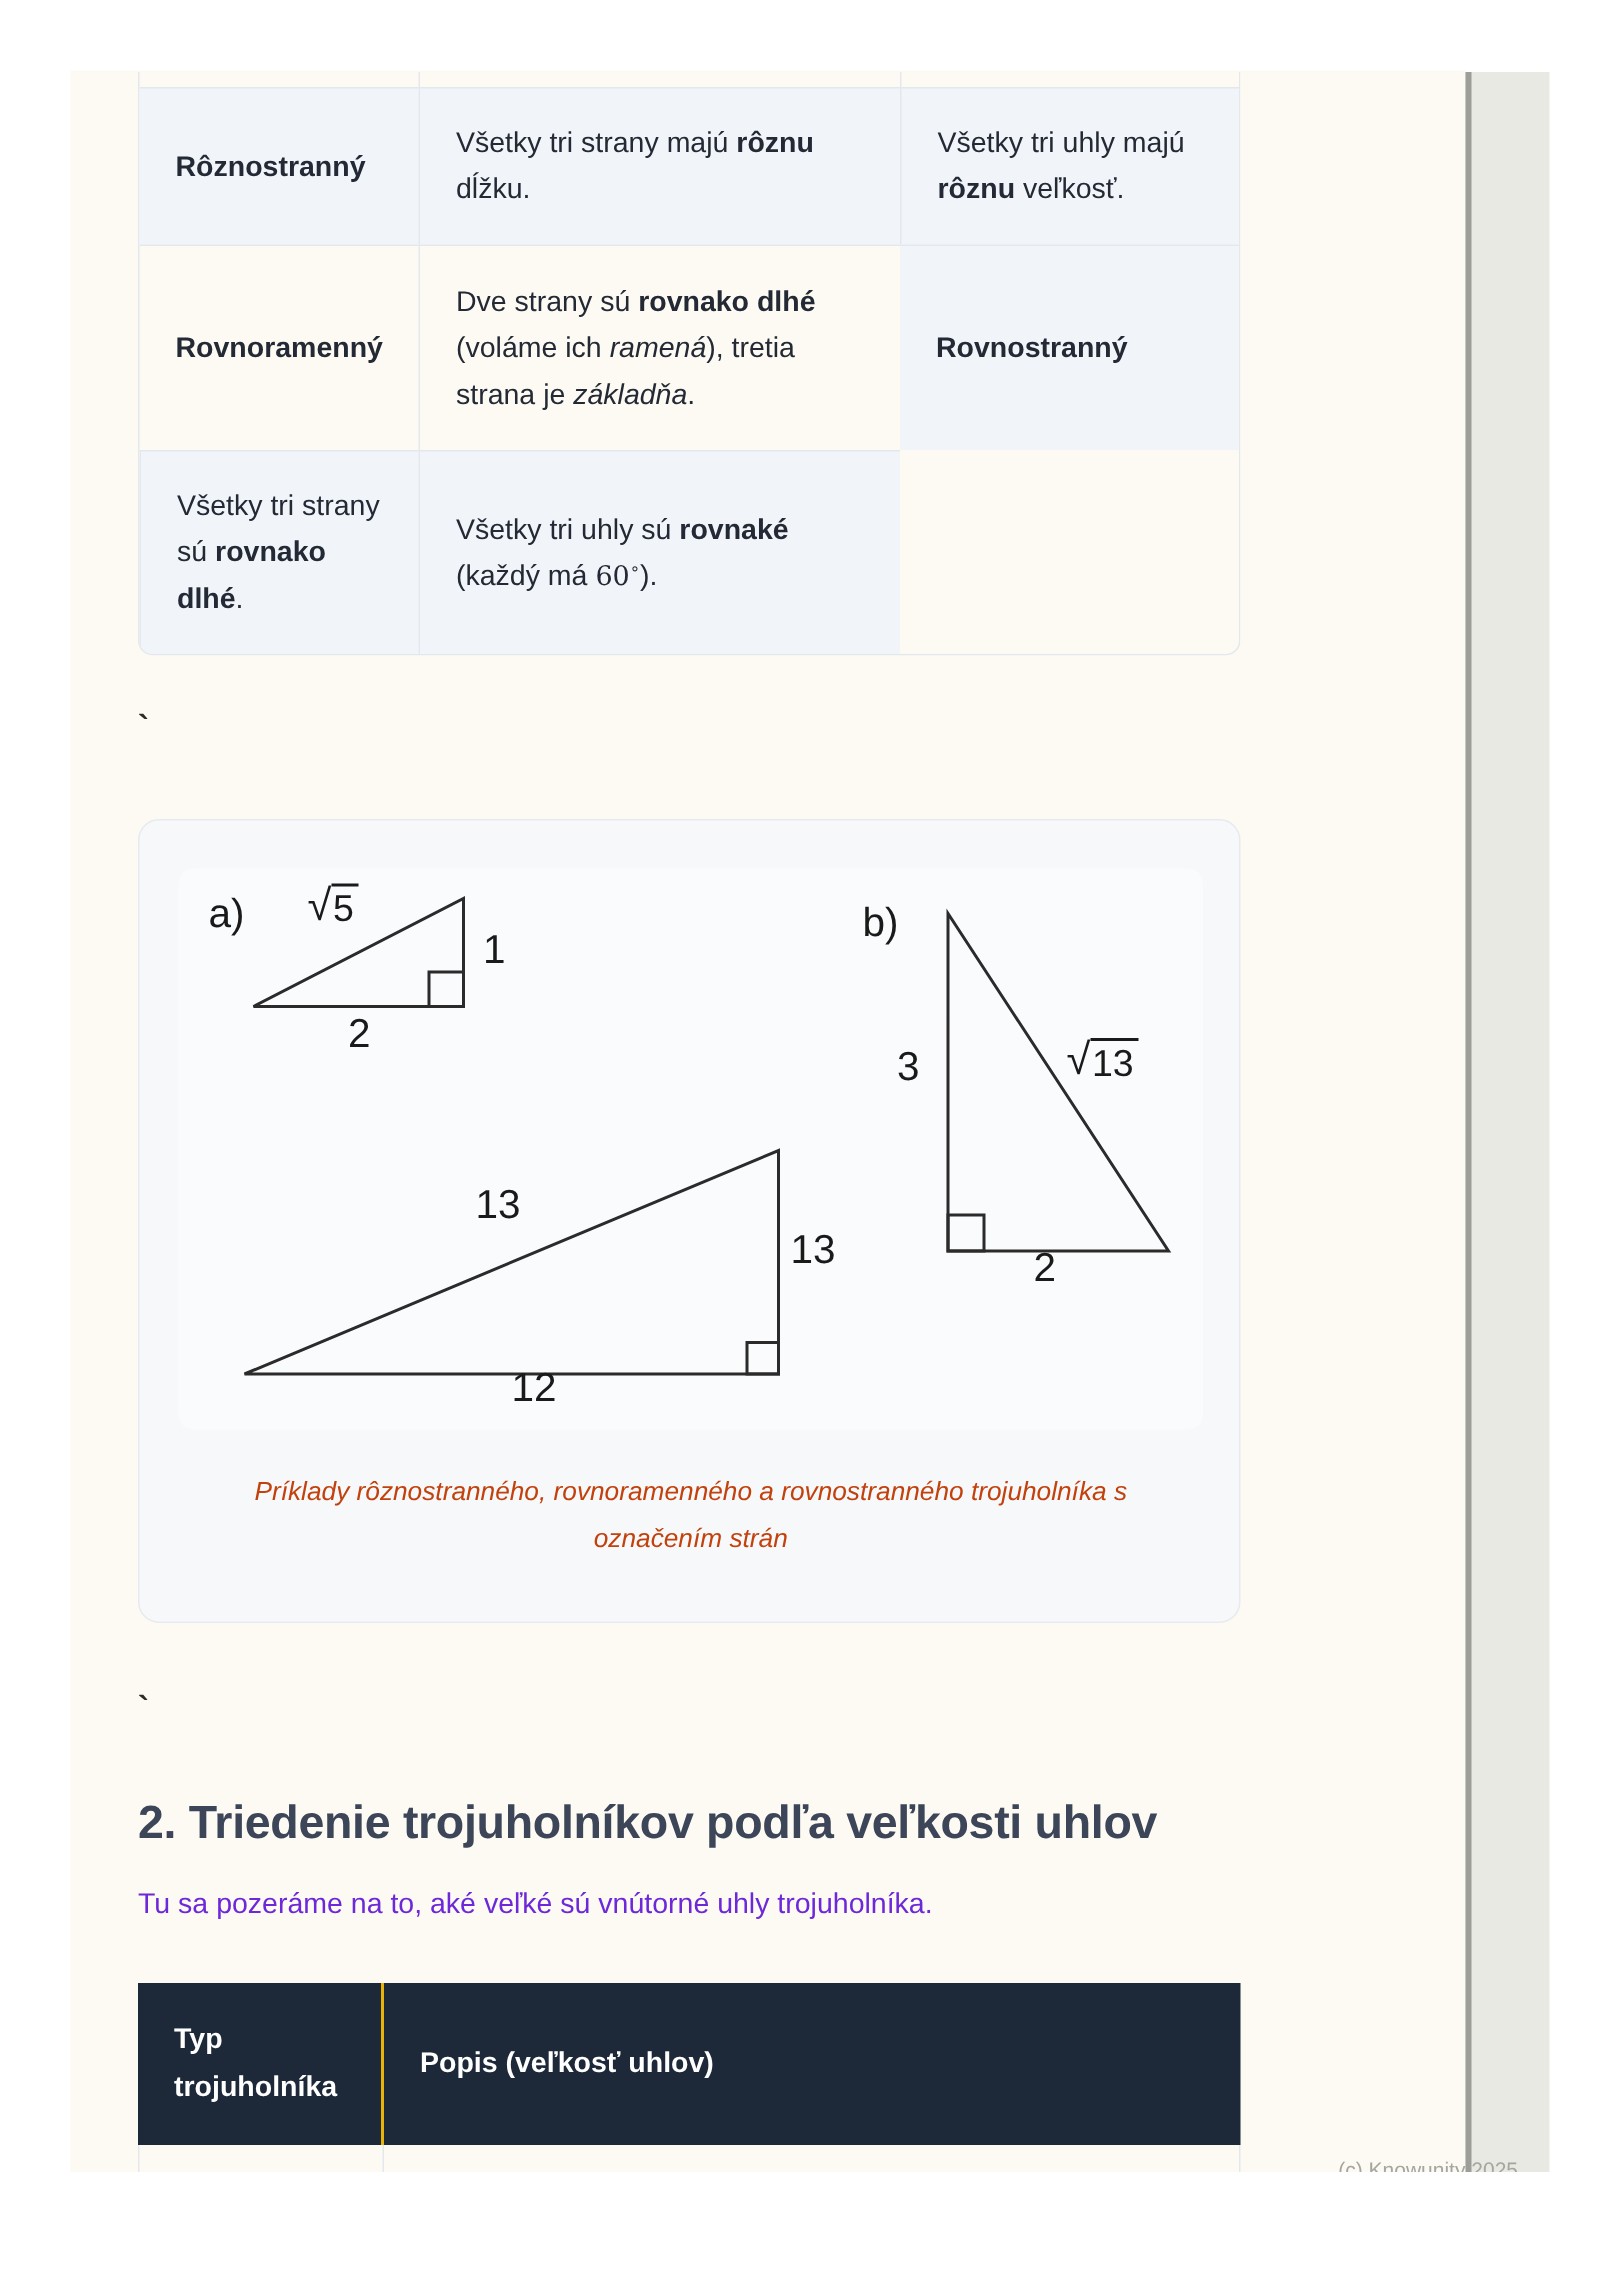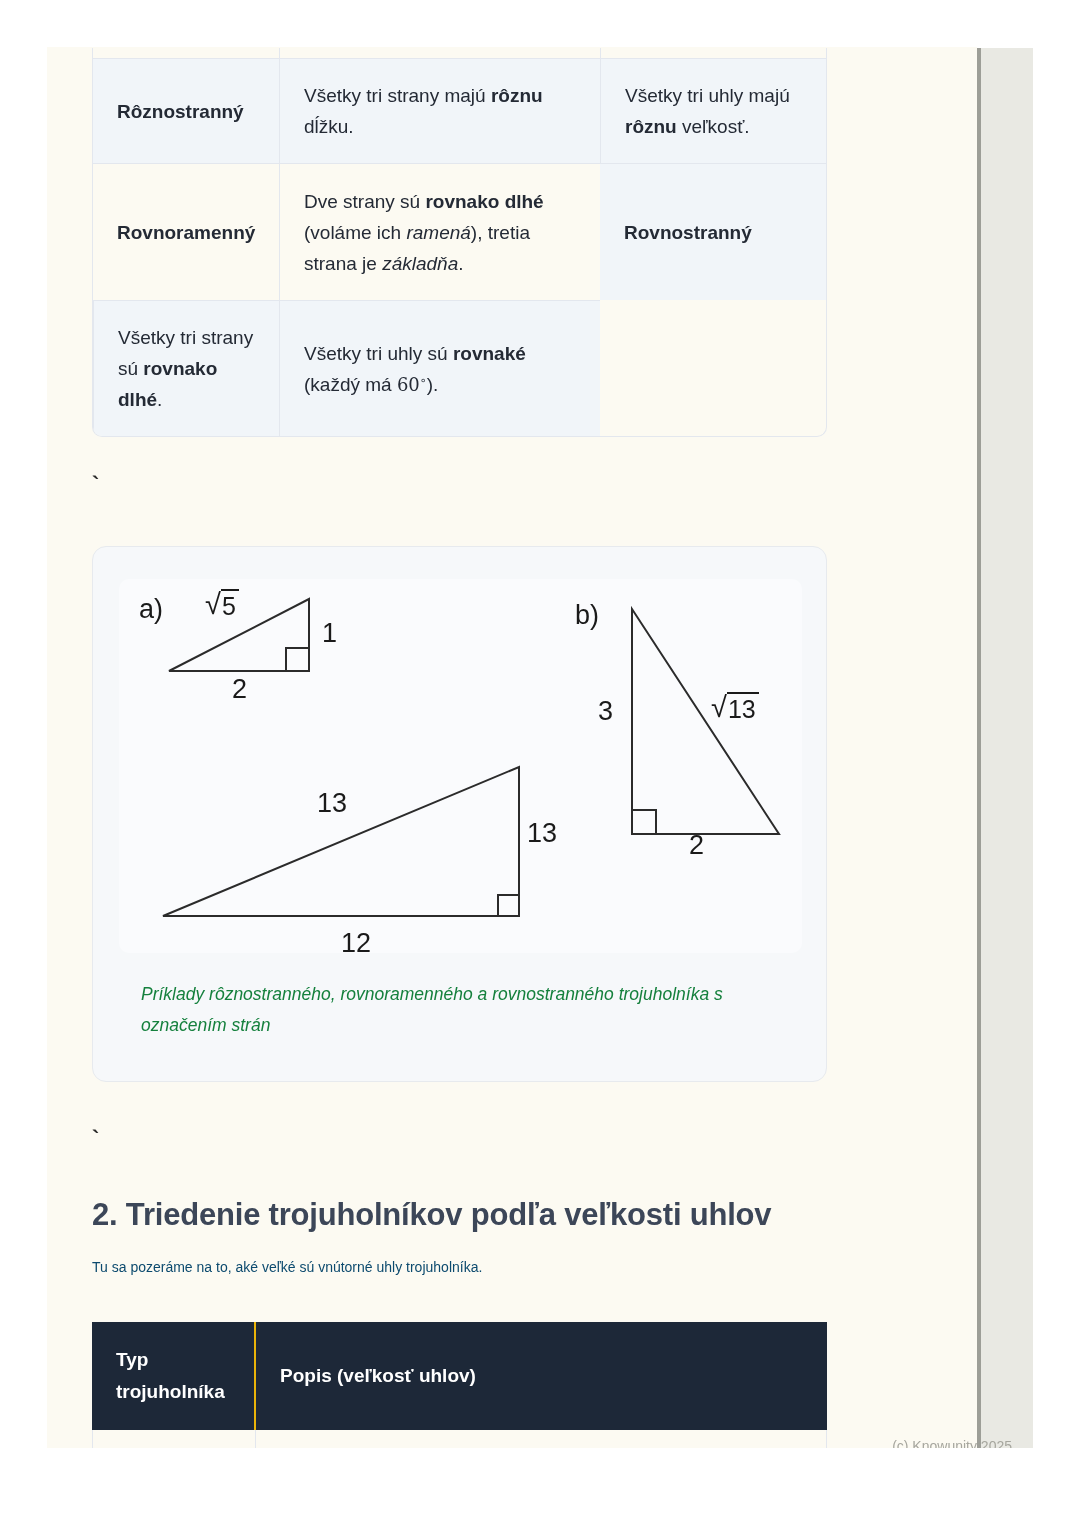--- a/index.html
+++ b/index.html
@@ -34,27 +34,27 @@
   
   .fig-card{position:absolute;left:92px;top:546px;width:735px;height:536px;box-sizing:border-box;
       background:#f6f8fa;border:1px solid #e7eaee;border-radius:14px;}
   .fig-inner{position:absolute;left:26px;top:32px;width:683px;height:374px;
       background:#fafbfd;border-radius:10px;}
   .fig-inner svg{position:absolute;left:0;top:0;}
   .tri-label{position:absolute;font-size:27px;color:#1a1a1a;line-height:1.1;white-space:nowrap;}
   .sqrt{display:inline-flex;align-items:flex-start;}
   .sqrt .sign{font-size:29px;line-height:1;transform:translateY(1px);}
   .sqrt .rad{border-top:2.5px solid #1a1a1a;font-size:25px;line-height:1.2;padding:0 3px 0 1px;}
-  .fig-caption{position:absolute;left:48px;top:432px;width:639px;
-      font-style:italic;font-size:17.5px;line-height:31px;color:#15803d;}
+  .fig-caption{position:absolute;left:48px;top:432px;width:639px;text-align:center;
+      font-style:italic;font-size:17.5px;line-height:31px;color:#c2410c;}
 
   
   .h2{position:absolute;left:92px;top:1197px;width:760px;font-size:31px;font-weight:700;
       color:#3c4658;letter-spacing:-0.2px;}
-  .para{position:absolute;left:92px;top:1259px;width:760px;font-size:14px;color:#0c4a6e;}
+  .para{position:absolute;left:92px;top:1259px;width:760px;font-size:19px;color:#6d28d9;}
 
   
   .t2-head{position:absolute;left:92px;top:1322px;width:735px;height:108px;box-sizing:border-box;
       display:grid;grid-template-columns:162px 573px;background:#1d2838;color:#ffffff;}
   .t2-head .hcell{box-sizing:border-box;display:flex;align-items:center;
       font-size:19px;font-weight:700;line-height:32px;padding:10px 14px 10px 24px;}
   .t2-head .h2c{border-left:2px solid #eab308;}
   .t2-body{position:absolute;left:92px;top:1430px;width:735px;height:47px;box-sizing:border-box;
       border-left:1px solid #e3e7ee;border-right:1px solid #e3e7ee;
       display:grid;grid-template-columns:162px 573px;}
@@ -126,21 +126,21 @@
       <div class="tri-label" style="left:456px;top:22px;">b)</div>
       <div class="tri-label" style="left:479px;top:118px;">3</div>
       <div class="tri-label sqrt" style="left:592px;top:113px;">
         <span class="sign">√</span>
           <span class="rad">13</span>
       </div>
       <div class="tri-label" style="left:570px;top:252px;">2</div>
 
       <div class="tri-label" style="left:198px;top:210px;">13</div>
       <div class="tri-label" style="left:408px;top:240px;">13</div>
-      <div class="tri-label" style="left:222px;top:332px;margin-top:18px;">12</div>
+      <div class="tri-label" style="left:222px;top:332px;">12</div>
     </div>
     <div class="fig-caption">Príklady rôznostranného, rovnoramenného a rovnostranného trojuholníka s označením strán</div>
   </div>
 
   <div class="tick" style="left:92px;top:1128px;">`</div>
 
   <div class="h2">2. Triedenie trojuholníkov podľa veľkosti uhlov</div>
   <div class="para">Tu sa pozeráme na to, aké veľké sú vnútorné uhly trojuholníka.</div>
 
   <div class="t2-head">

